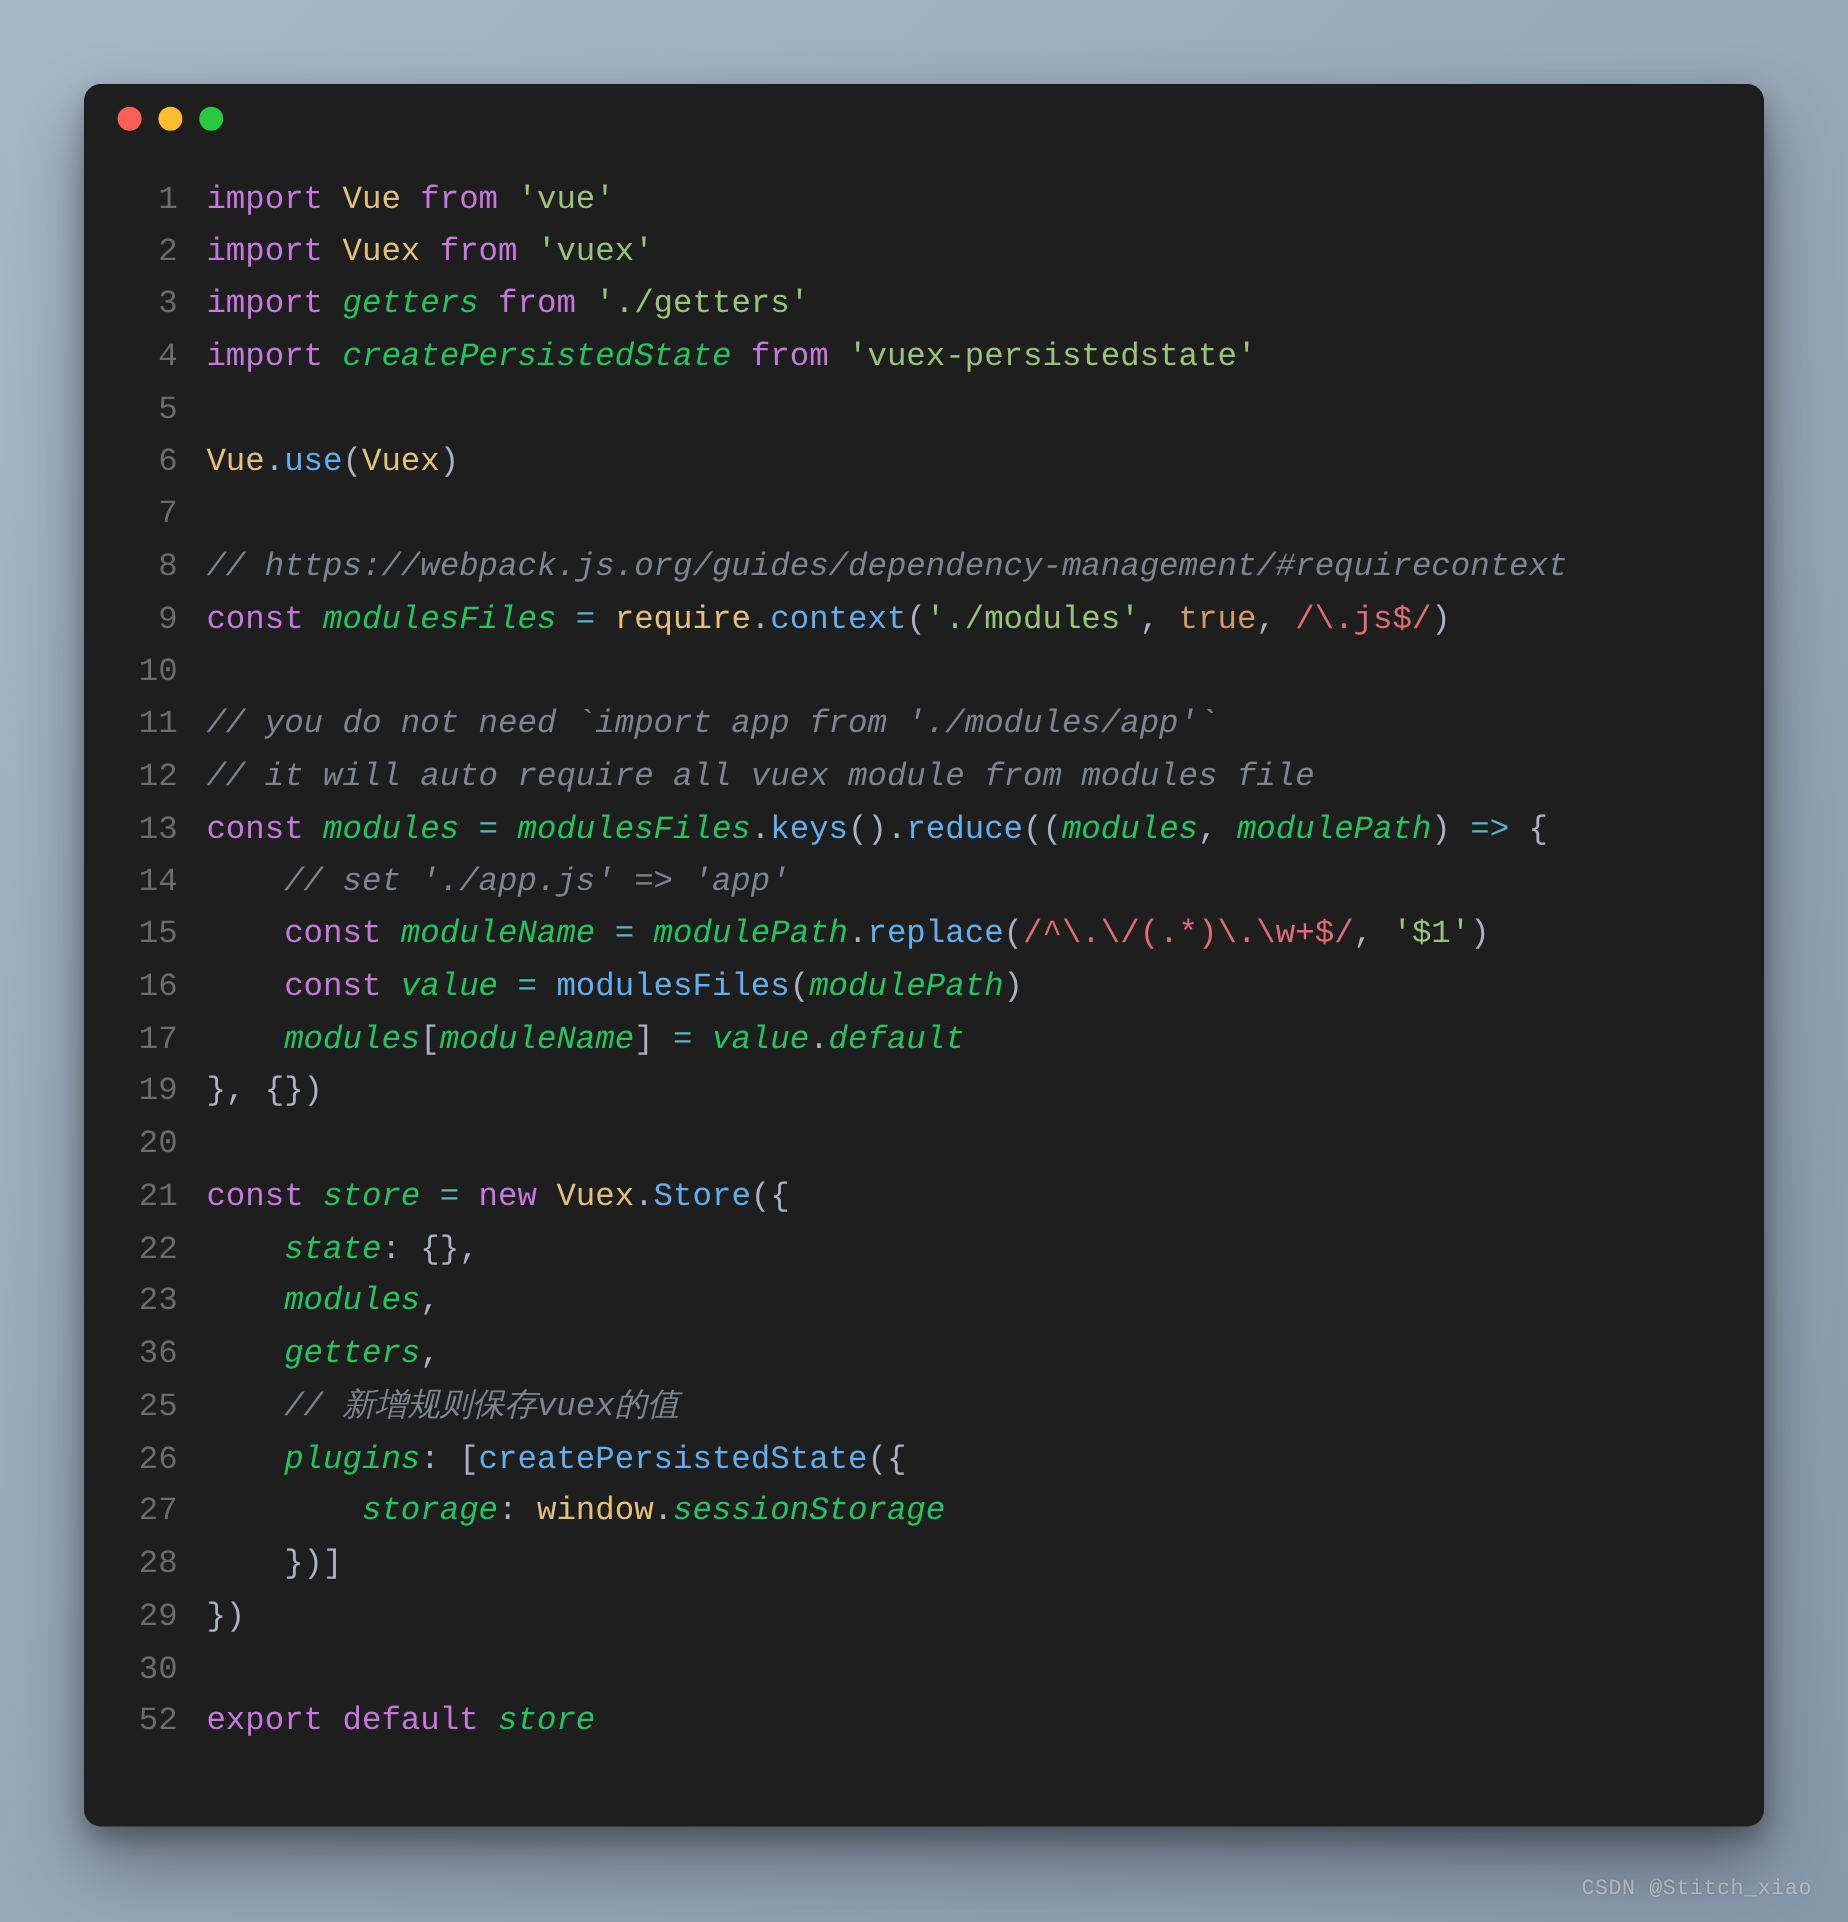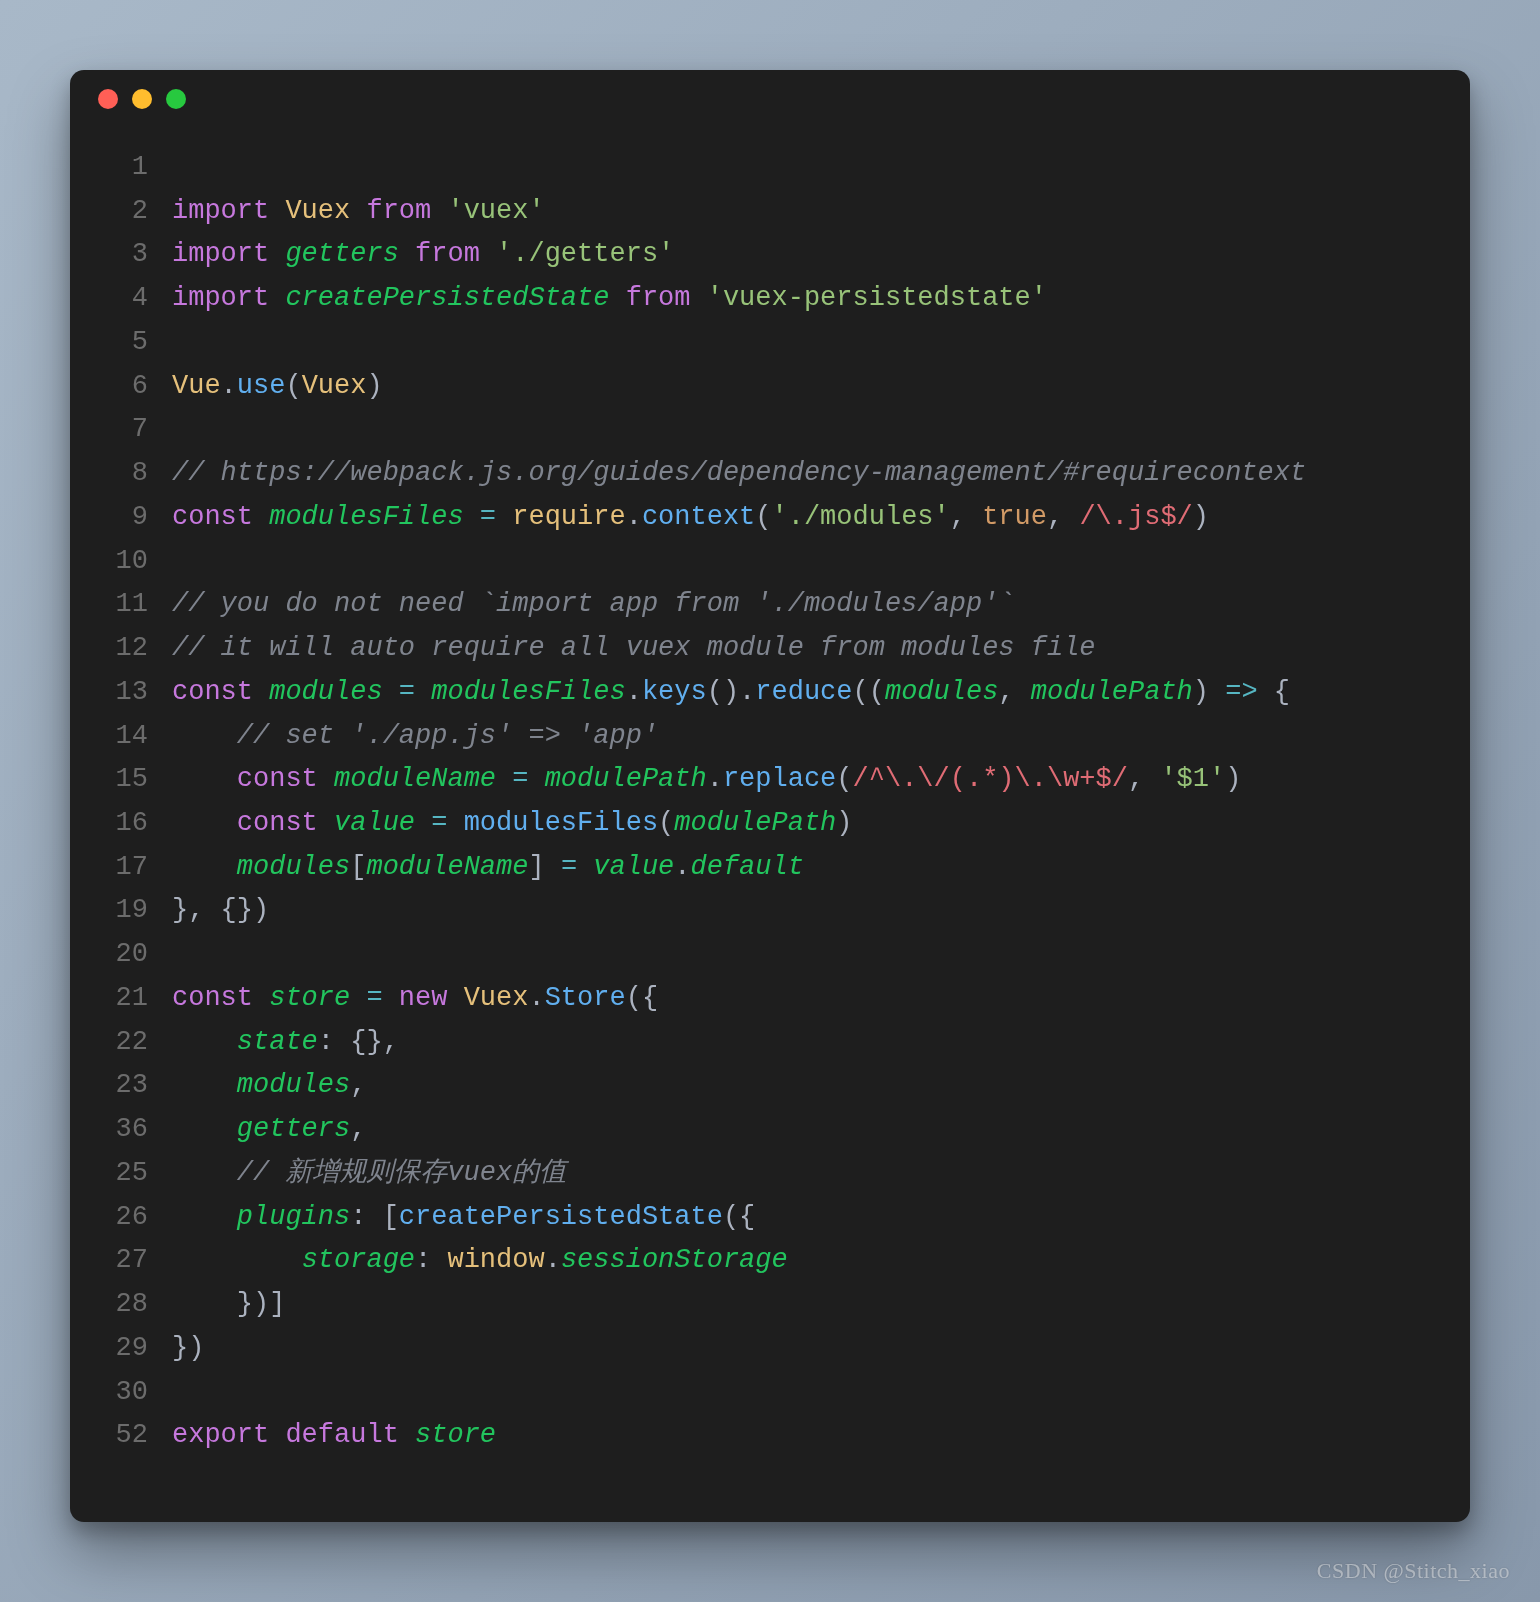--- a/index.html
+++ b/index.html
@@ -69,38 +69,38 @@
   .tok-str  { color:#98c379; }   
   .tok-cmt  { color:#7f848e; font-style: italic; }
   .tok-num  { color:#d19a66;margin-top:48px; }   
   .tok-re   { color:#e06c75;font-family:Liberation Mono, monospace; }   
   .tok-op   { color:#56b6c2; }   
   .tok-p    { color:#abb2bf; }   
   .watermark {
     position: absolute;
     right: 30px;
     bottom: 18px;
-    font-family: Liberation Serif, serif;
-    font-size: 22px;
+    font-family: Liberation Mono, monospace;
+    font-size: 18px;
     color: rgba(255,255,255,0.45);
     letter-spacing: 0.5px;
     text-shadow: 0 0 2px rgba(0,0,0,0.2);
   }
 </style>
 </head>
 <body>
 
 <div class="window">
   <div class="titlebar">
     <div class="dot red"></div>
     <div class="dot yellow"></div>
     <div class="dot green"></div>
   </div>
   <div class="editor" id="editor">
-      <div class="line"><span class="ln">1</span></div>
+      <div class="line"><span class="ln">1</span><span class="code"><span class="tok-kw">import</span><span class="tok-p"> </span><span class="tok-cls">Vue</span><span class="tok-p"> </span><span class="tok-kw">from</span><span class="tok-p"> </span><span class="tok-str">'vue'</span></span></div>
       <div class="line"><span class="ln">2</span><span class="code"><span class="tok-kw">import</span><span class="tok-p"> </span><span class="tok-cls">Vuex</span><span class="tok-p"> </span><span class="tok-kw">from</span><span class="tok-p"> </span><span class="tok-str">'vuex'</span></span></div>
       <div class="line"><span class="ln">3</span><span class="code"><span class="tok-kw">import</span><span class="tok-p"> </span><span class="tok-id">getters</span><span class="tok-p"> </span><span class="tok-kw">from</span><span class="tok-p"> </span><span class="tok-str">'./getters'</span></span></div>
       <div class="line"><span class="ln">4</span><span class="code"><span class="tok-kw">import</span><span class="tok-p"> </span><span class="tok-id">createPersistedState</span><span class="tok-p"> </span><span class="tok-kw">from</span><span class="tok-p"> </span><span class="tok-str">'vuex-persistedstate'</span></span></div>
       <div class="line"><span class="ln">5</span><span class="code"> </span></div>
       <div class="line"><span class="ln">6</span><span class="code"><span class="tok-cls">Vue</span><span class="tok-p">.</span><span class="tok-fn">use</span><span class="tok-p">(</span><span class="tok-cls">Vuex</span><span class="tok-p">)</span></span></div>
       <div class="line"><span class="ln">7</span><span class="code"> </span></div>
       <div class="line"><span class="ln">8</span><span class="code"><span class="tok-cmt">// https://webpack.js.org/guides/dependency-management/#requirecontext</span></span></div>
       <div class="line"><span class="ln">9</span><span class="code"><span class="tok-kw">const</span><span class="tok-p"> </span><span class="tok-id">modulesFiles</span><span class="tok-p"> </span><span class="tok-op">=</span><span class="tok-p"> </span><span class="tok-cls">require</span><span class="tok-p">.</span><span class="tok-fn">context</span><span class="tok-p">(</span><span class="tok-str">'./modules'</span><span class="tok-p">, </span><span class="tok-num">true</span><span class="tok-p">, </span><span class="tok-re">/\.js$/</span><span class="tok-p">)</span></span></div>
       <div class="line"><span class="ln">10</span><span class="code"> </span></div>
       <div class="line"><span class="ln">11</span><span class="code"><span class="tok-cmt">// you do not need `import app from './modules/app'`</span></span></div>

